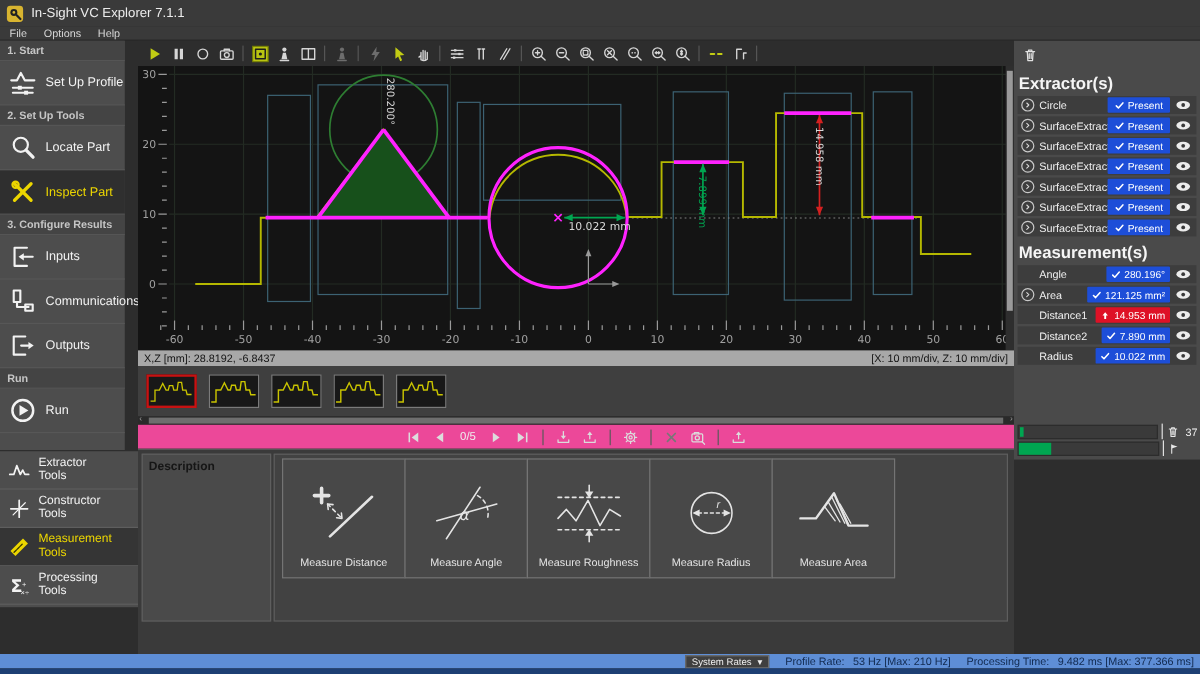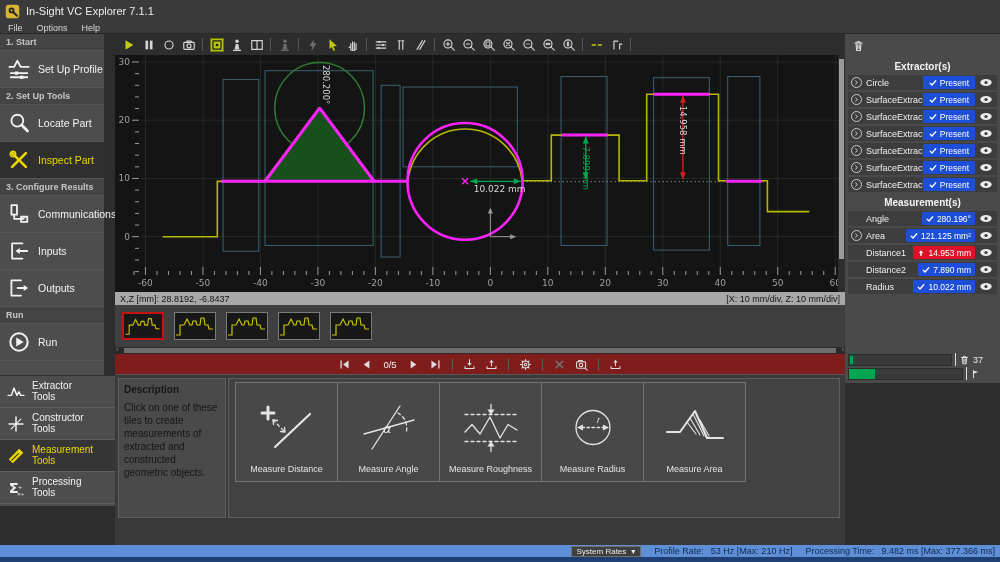--- a/index.html
+++ b/index.html
@@ -47,21 +47,21 @@
   
   .filmstrip { position:absolute; top:305px; left:115px; width:730px; height:42px; background:#3f3f3f; display:flex; align-items:center; gap:10px; padding-left:7px; }
   .thumb { width:42px; height:28px; background:#181818; border:1px solid #7a7a7a; }
   .thumb.selected { border:2px solid #c61212; }
   .thumb svg { width:100%; height:100%; display:block; }
   .hscroll { position:absolute; top:347px; left:115px; width:730px; height:7px; background:#2a2a2a; }
   .hthumb { position:absolute; left:9px; right:9px; top:1px; height:5px; background:#6e6e6e; }
   .harrow { position:absolute; top:-1px; color:#999; font-size:7px; }
 
   
-  .controls { position:absolute; top:354px; left:115px; width:730px; height:20px; background:#7f1d1d; display:flex; align-items:center; justify-content:center; gap:5px; }
+  .controls { position:absolute; top:354px; left:115px; width:730px; height:20px; background:#ec4899; display:flex; align-items:center; justify-content:center; gap:5px; }
   .cbtn { background:none; border:none; color:#dcdcdc; width:17px; height:16px; display:flex; align-items:center; justify-content:center; padding:0; }
   .cbtn svg { width:13px; height:13px; display:block; }
   .cbtn.disabled { color:#777; }
   .counter { color:#eee; font-size:9.5px; margin:0 3px; }
   .csep { width:1px; height:13px; background:#5a5a5a; margin:0 3px; }
 
   
   .bottom-panel { position:absolute; top:374px; left:115px; width:730px; height:171px; background:#3a3a3a; border-top:1px solid #575757; }
   .desc-box { position:absolute; left:3px; top:3px; width:108px; height:140px; background:#4a4a4a; border:1px solid #5e5e5e; padding:5px; color:#161616; }
   .desc-title { font-size:10px; font-weight:bold; margin-bottom:6px; }
@@ -71,33 +71,33 @@
   .tiles { display:flex; }
   .tile { width:103px; height:100px; background:#484848; border:1px solid #747474; display:flex; flex-direction:column; align-items:center; justify-content:flex-end; padding-bottom:7px; color:#e4e4e4; }
   .tile + .tile { margin-left:-1px; }
   .tile svg { width:64px; height:50px; margin-bottom:11px; }
   .tile-label { font-size:9px; }
 
   
   .right-panel { position:absolute; top:34px; left:845px; width:155px; height:349px; background:#4a4a4a; padding:2px 3px; }
   .rp-trash { background:none; border:none; color:#e2e2e2; width:18px; height:18px; margin:2px 0 2px 1px; padding:0; }
   .rp-trash svg { width:13px; height:14px; }
-  .rp-header { font-size:10px; font-weight:bold; color:#f5f5f5; padding:3px 1px;text-align:center; }
+  .rp-header { font-size:14px; font-weight:bold; color:#f5f5f5; padding:3px 1px; }
   .rp-row { height:15px; margin-bottom:2px; background:#3d3d3d; display:flex; align-items:center; padding:0 2px; }
   .chev { width:11px; height:11px; min-width:11px; border:1px solid #c9c9c9; border-radius:50%; color:#dcdcdc; display:flex; align-items:center; justify-content:center; margin:0 4px 0 1px; }
   .chev svg { width:7px; height:7px; display:block; }
   .chev.hidden { visibility:hidden; }
   .rp-name { flex:1; font-size:9px; color:#f0f0f0; white-space:nowrap; overflow:hidden; }
   .badge { height:13px; min-width:52px; border-radius:1px; display:flex; align-items:center; justify-content:center; gap:3px; color:#fff; font-size:8.5px; padding:0 4px; }
   .badge.pass { background:#1d4ed8; }
   .badge.fail { background:#de1126; }
   .badge svg { width:8px; height:8px; display:block; }
   .eye { width:16px; margin-left:4px; color:#ececec; background:none; border:none; padding:0; }
   .eye svg { width:14px; height:9px; display:block; }
-  .rp-bars { position:absolute; left:3px; right:17px; bottom:3px; }
+  .rp-bars { position:absolute; left:3px; right:2px; bottom:3px; }
   .bufrow { display:flex; align-items:center; height:13px; margin-top:1px; }
   .buftrack { width:118px; height:12px; background:#3a3a3a; border:1px solid #2c2c2c; position:relative; }
   .bufmark { position:absolute; left:1px; top:1px; bottom:1px; width:3px; background:#00a651; }
   .buffill { position:absolute; left:0; top:0; bottom:0; background:#00a651; }
   .bufsep { width:1px; height:13px; background:#e0e0e0; margin:0 3px; }
   .bufico { color:#e8e8e8; width:13px; }
   .bufico svg { width:11px; height:12px; display:block; }
   .bufcount { color:#f0f0f0; font-size:9px; margin-left:3px; }
 
   
@@ -159,36 +159,36 @@
             <path d="M3 3 L13 13" stroke-width="2"></path>
             <circle cx="3.6" cy="3.6" r="1.9"></circle>
           </svg>
         </span>
         <span>Inspect Part</span>
       </div>
       <div class="sb-header">3. Configure Results</div>
       <div class="sb-item">
         <span class="sb-ic">
           <svg viewBox="0 0 16 16" fill="none" stroke="currentColor" stroke-width="1.3" stroke-linecap="round" stroke-linejoin="round">
+            <path d="M10.5 2.5 H3 V13.5 H10.5"></path>
+            <path d="M14 8 H8.6"></path>
+            <polygon points="8.6,5.8 8.6,10.2 5.4,8" fill="currentColor" stroke="none"></polygon>
+          </svg>
+        </span>
+        <span>Inputs</span>
+      </div>
+      <div class="sb-item">
+        <span class="sb-ic">
+          <svg viewBox="0 0 16 16" fill="none" stroke="currentColor" stroke-width="1.3" stroke-linecap="round" stroke-linejoin="round">
             <rect x="2.5" y="1.5" width="4" height="7"></rect>
             <path d="M4.5 8.5 V11.5 H11.5"></path>
             <rect x="9.5" y="10" width="4.5" height="3.8"></rect>
           </svg>
         </span>
         <span>Communications</span>
-      </div>
-      <div class="sb-item">
-        <span class="sb-ic">
-          <svg viewBox="0 0 16 16" fill="none" stroke="currentColor" stroke-width="1.3" stroke-linecap="round" stroke-linejoin="round">
-            <path d="M10.5 2.5 H3 V13.5 H10.5"></path>
-            <path d="M14 8 H8.6"></path>
-            <polygon points="8.6,5.8 8.6,10.2 5.4,8" fill="currentColor" stroke="none"></polygon>
-          </svg>
-        </span>
-        <span>Inputs</span>
       </div>
       <div class="sb-item">
         <span class="sb-ic">
           <svg viewBox="0 0 16 16" fill="none" stroke="currentColor" stroke-width="1.3" stroke-linecap="round" stroke-linejoin="round">
             <path d="M9.5 2.5 H2.5 V13.5 H9.5"></path>
             <path d="M7 8 H11.4"></path>
             <polygon points="11.4,5.8 11.4,10.2 14.6,8" fill="currentColor" stroke="none"></polygon>
           </svg>
         </span>
         <span>Outputs</span>
@@ -724,21 +724,20 @@
             <polygon points="5.3,5.5 10.7,5.5 8,2" fill="currentColor" stroke="none"></polygon>
             <path d="M8 5.5 V9.5 M2.5 10.5 V13 H13.5 V10.5"></path>
           </svg>
         </span>
       </button>
     </div>
 
   <div class="bottom-panel">
     <div class="desc-box">
       <div class="desc-title">Description</div>
-      <div class="desc-body">Click on one of these tiles to create measurements of extracted and constructed geometric objects.</div>
     </div>
     <div class="tools-box">
       <div class="tiles">
           <div class="tile">
             <span style="display:flex">
               <svg viewBox="0 0 64 50" fill="none" stroke="currentColor" stroke-width="1.3" stroke-linecap="round" stroke-linejoin="round">
                 <path d="M13 4 V16 M7 10 H19" stroke-width="3"></path>
                 <path d="M18 17 L30 29" stroke-dasharray="3 3"></path>
                 <path d="M22.5 17.5 L18 17 L18.5 21.5"></path>
                 <path d="M29.5 24.5 L30 29 L25.5 28.5"></path>

